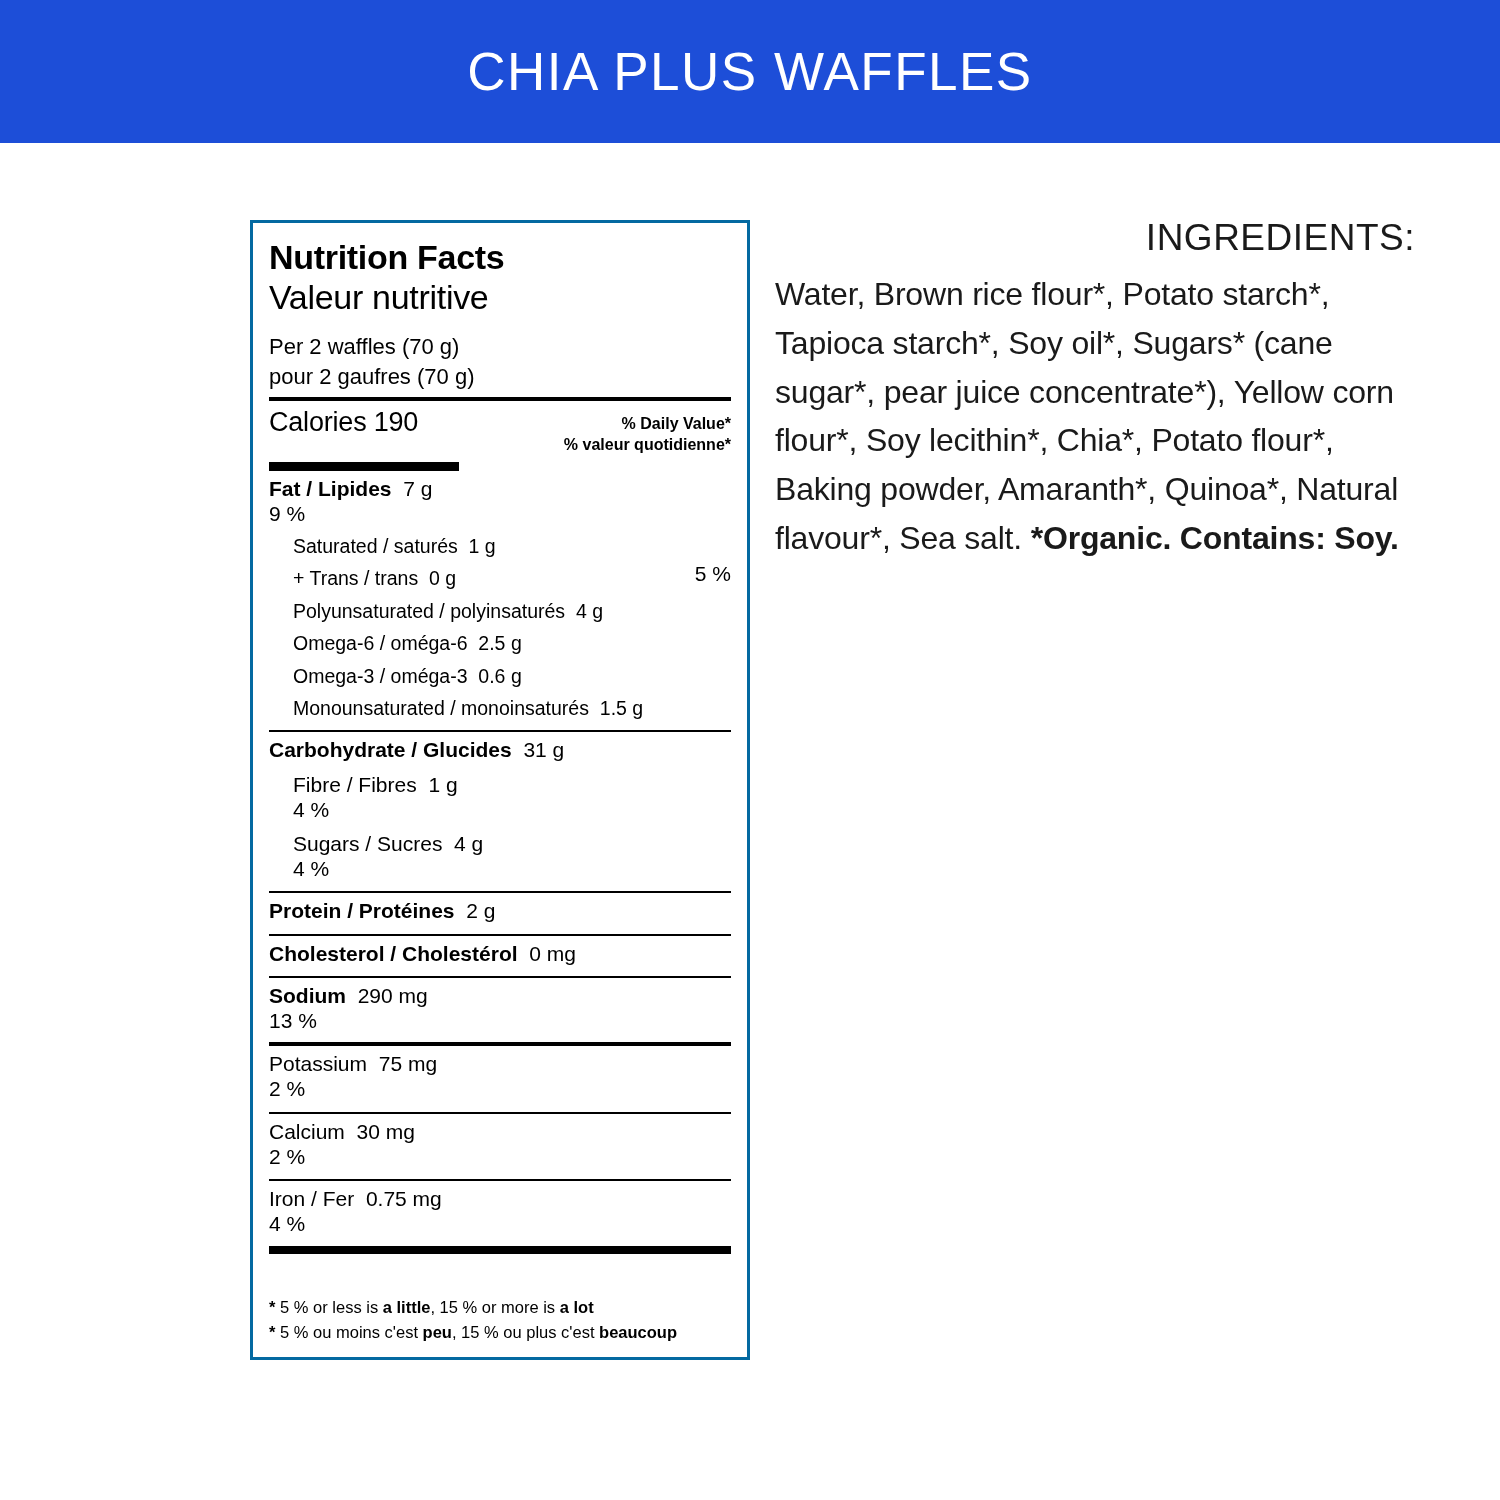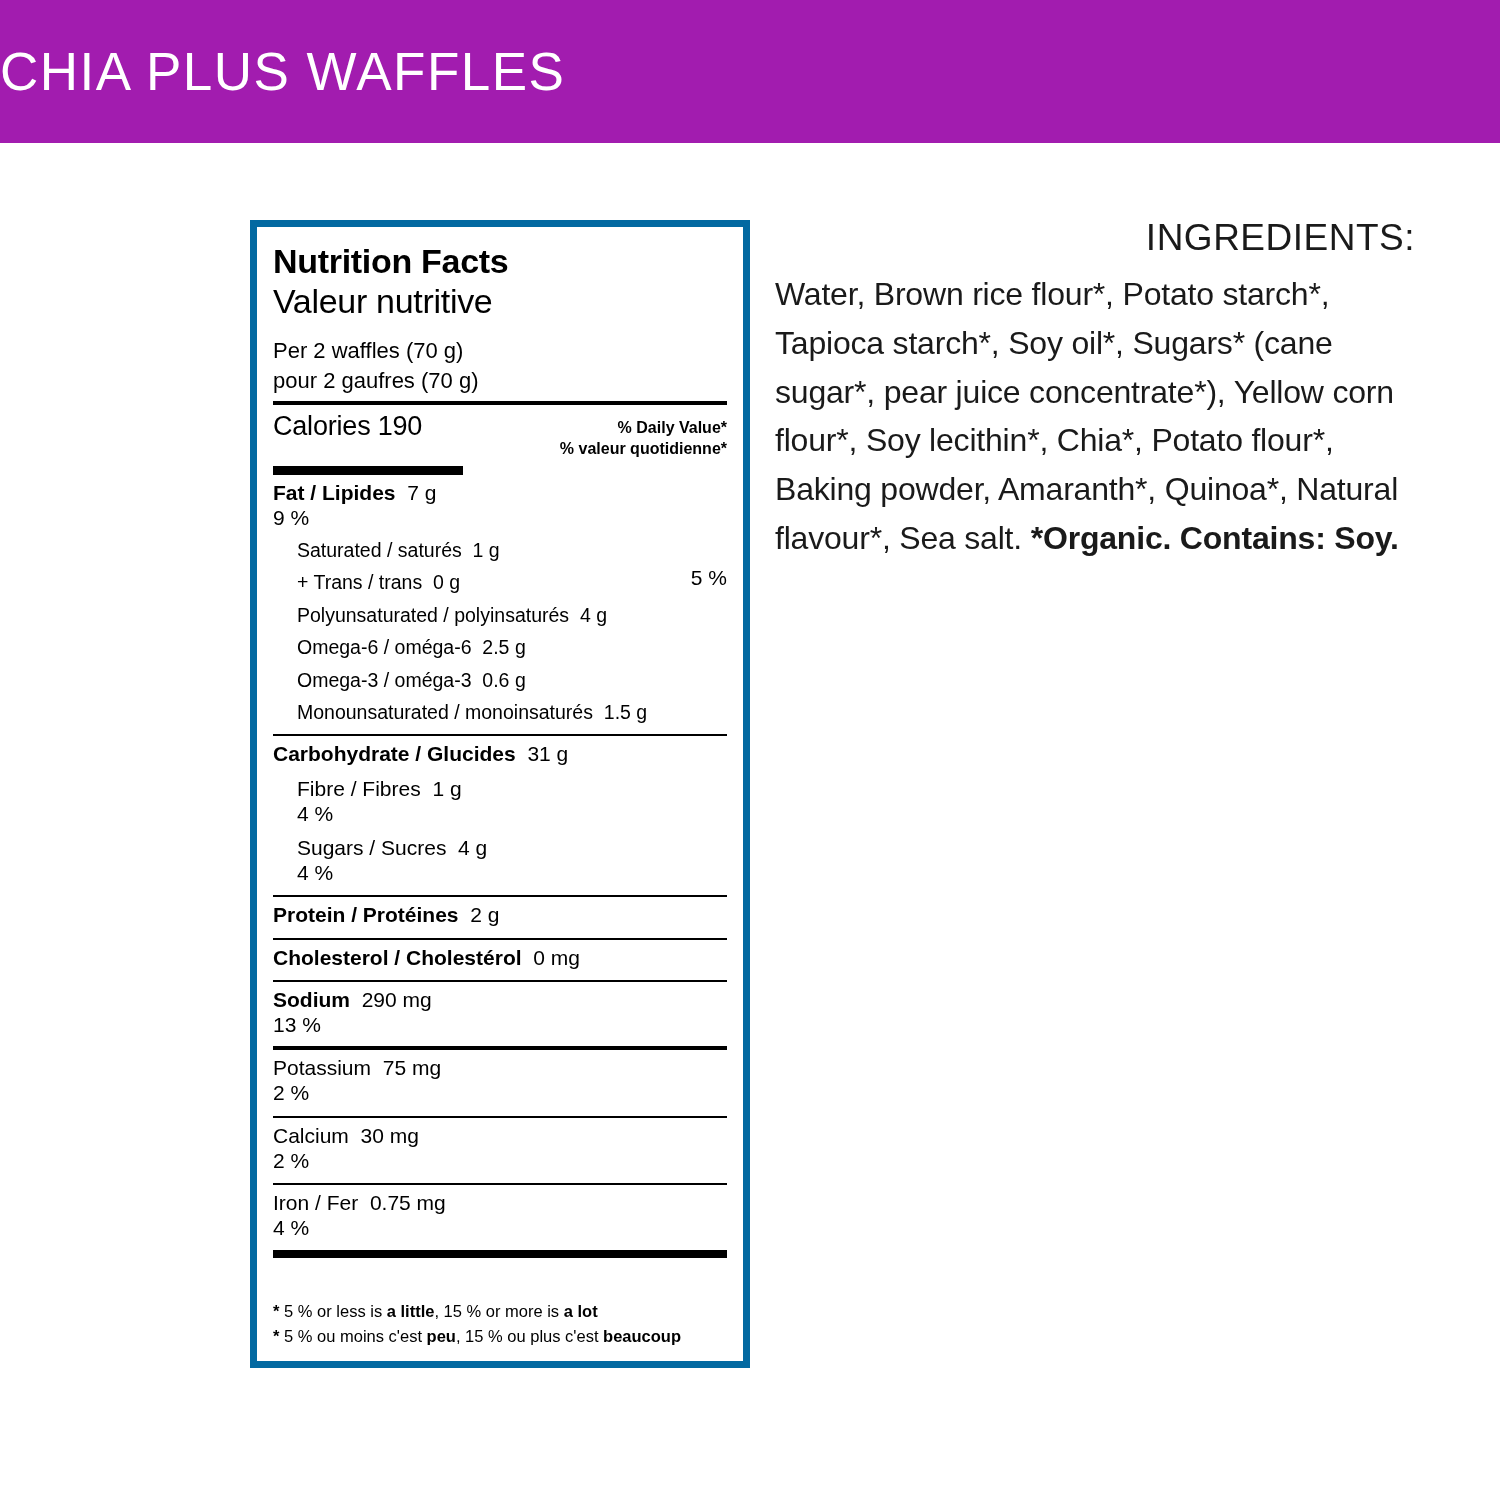--- a/index.html
+++ b/index.html
@@ -18,41 +18,42 @@
     background: #ffffff;
     overflow: hidden;
   }
 
   
   .banner {
     position: absolute;
     left: 0; top: 0;
     width: 1500px;
     height: 143px;
-    background: #a21caf;
+    background: #1d4ed8;
     display: flex;
     align-items: center;
+    justify-content: center;
   }
   .banner-title {
     color: #ffffff;
     font-size: 53px;
     letter-spacing: 1.5px;
     font-weight: 400;
     font-family: "Liberation Sans", sans-serif;
     text-align: center;
     line-height: 1;
   }
 
   
   .nf-panel {
     position: absolute;
     left: 250px;
     top: 220px;
     width: 500px;
-    border: 7px solid #0369a1;
+    border: 3px solid #0369a1;
     background: #ffffff;
     padding: 14px 16px 12px 16px;
     font-family: "Liberation Sans", sans-serif;
     color: #000000;
   }
   .nf-title {
     font-size: 34px;
     font-weight: bold;
     line-height: 1.18;
     letter-spacing: -0.3px;

